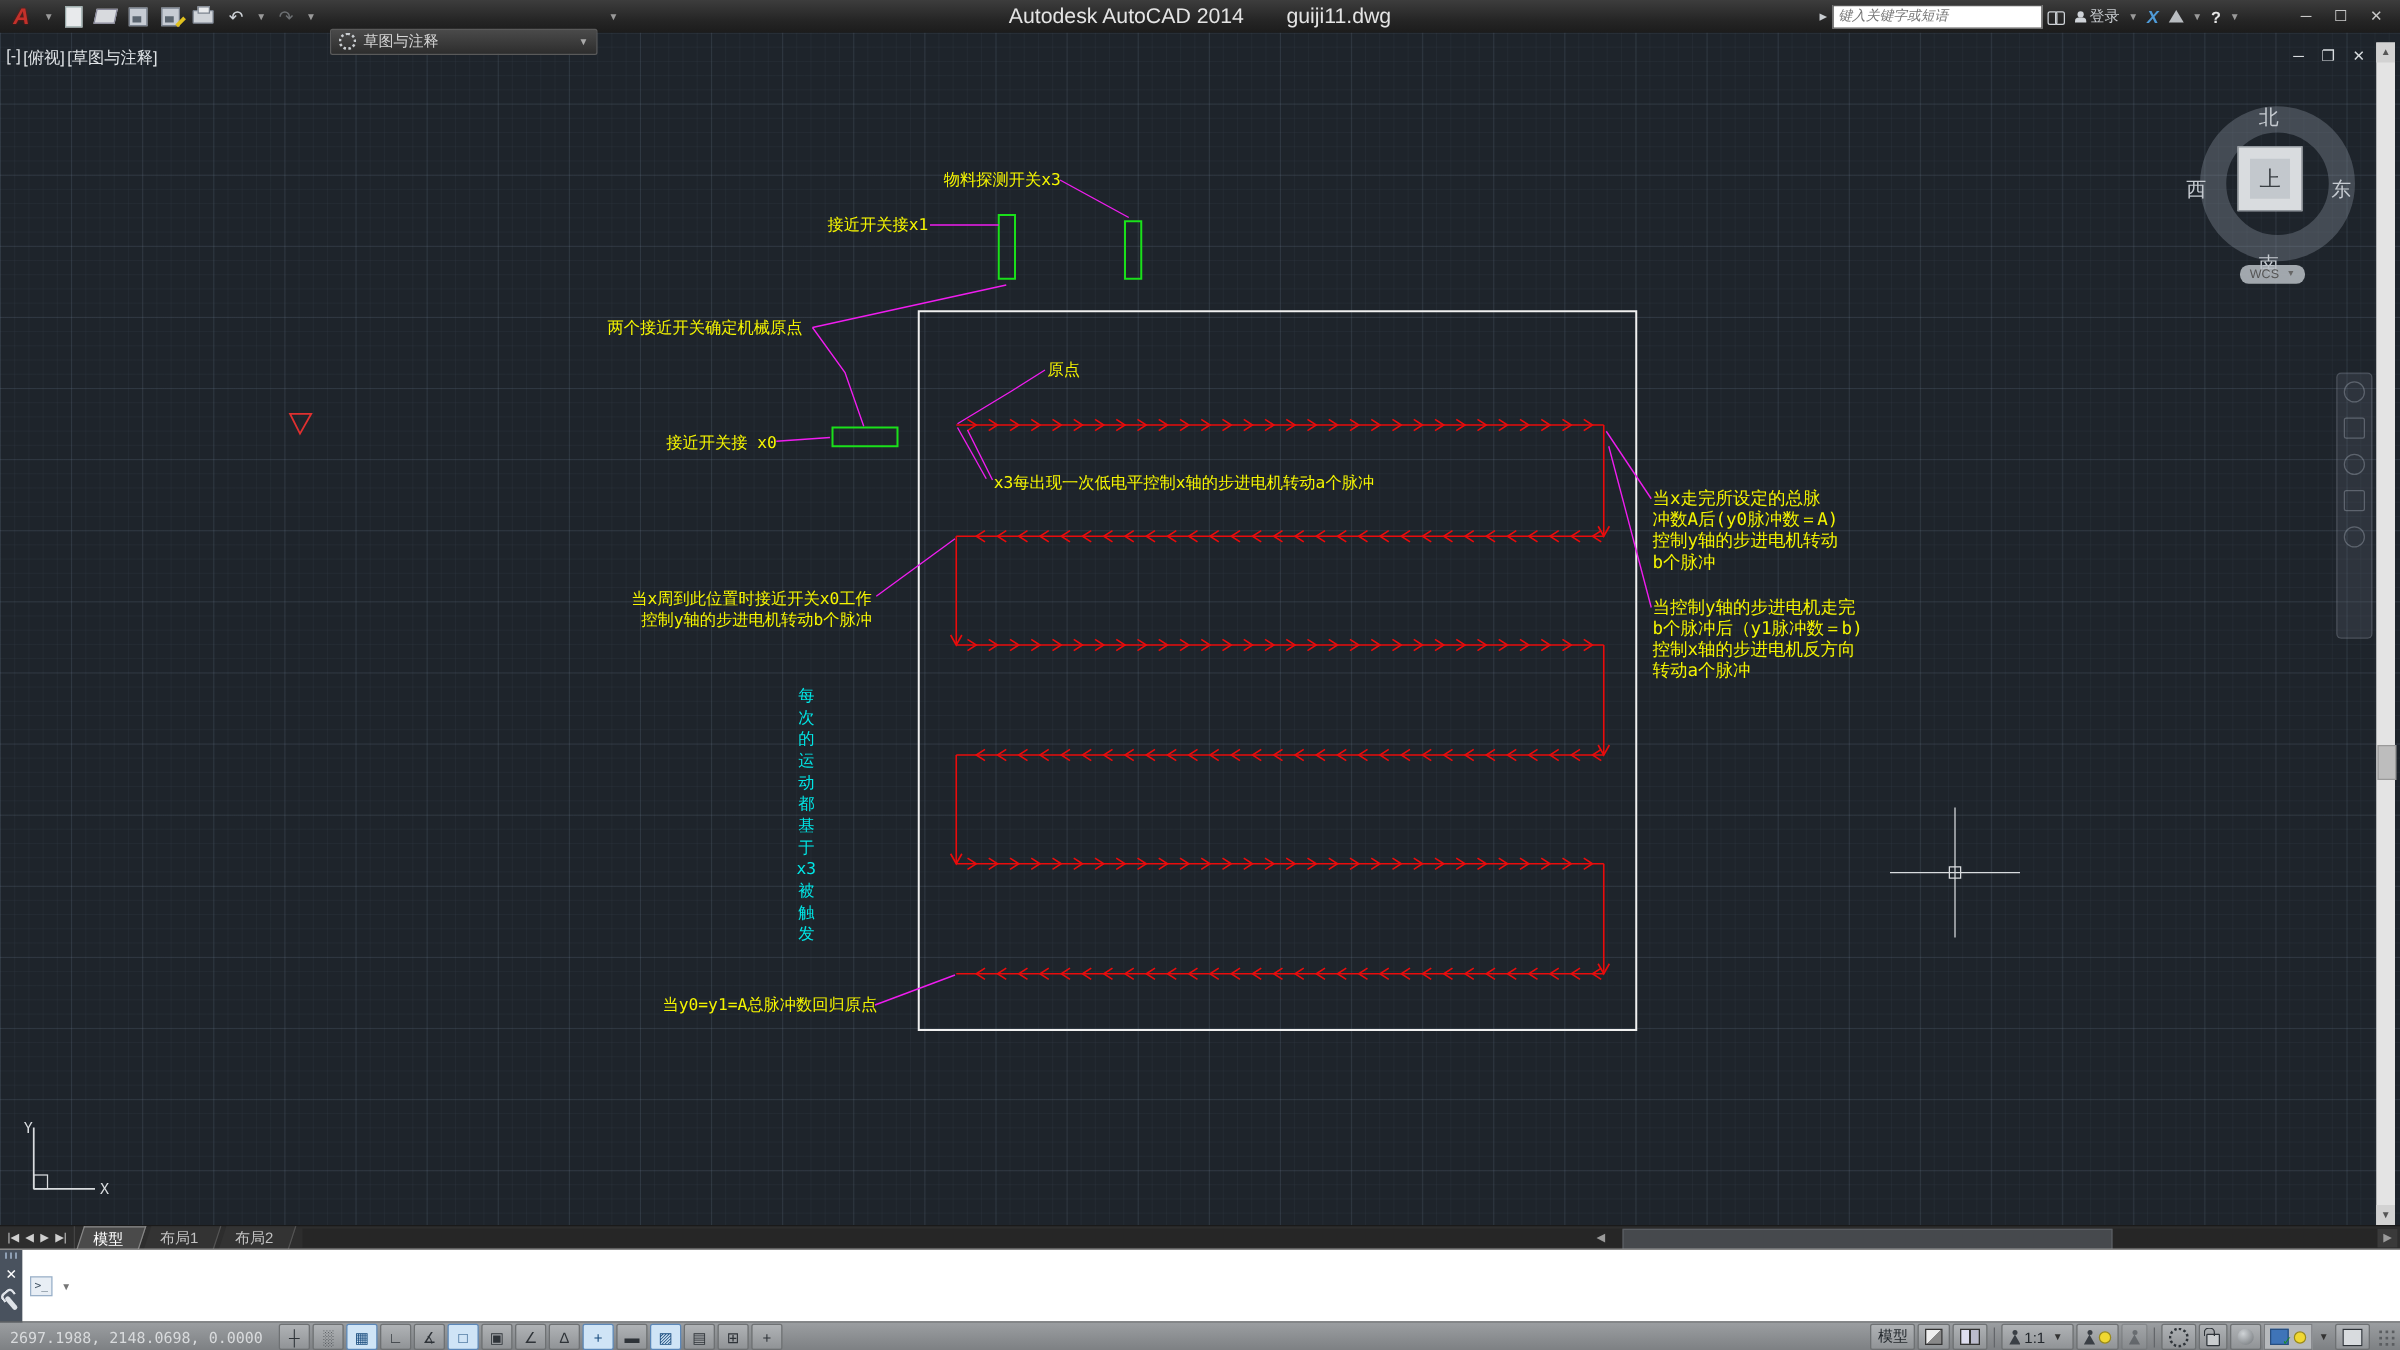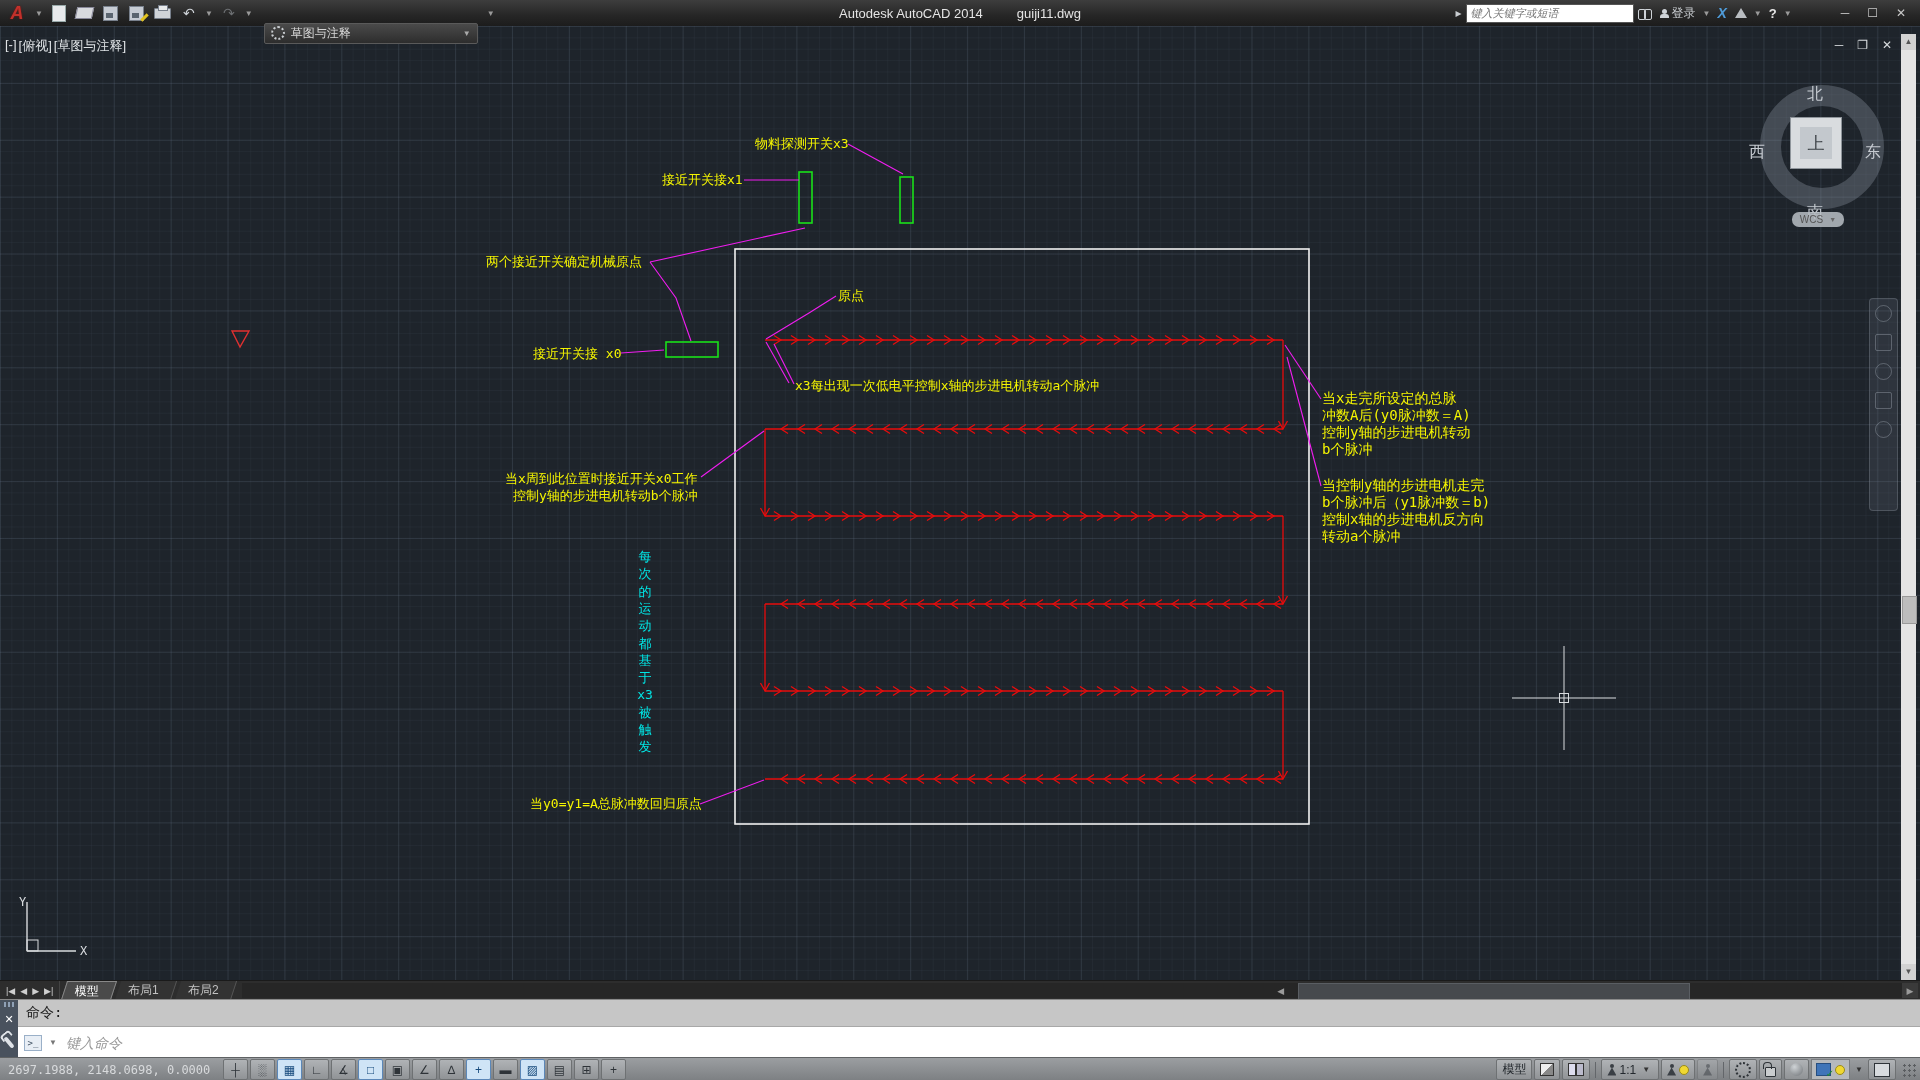--- a/index.html
+++ b/index.html
@@ -20,21 +20,21 @@
   .pencil{position:absolute;right:-3px;bottom:-2px;width:3px;height:9px;background:#e0c11f;transform:rotate(45deg);}
   .ic-plot{width:15px;height:9px;background:#cfd3d8;border:1px solid #78808c;border-radius:1px;position:relative;}
   .ic-plot::before{content:"";position:absolute;left:3px;top:-4px;width:8px;height:4px;background:#e8eaec;border:1px solid #78808c;}
   .ic-arrow{font-size:14px;color:#cfd3d8;line-height:1;}
   .dim .ic-arrow{color:#6c6f72;}
   .wsdrop{height:19px;margin-left:8px;display:flex;align-items:center;background:linear-gradient(#4a4a4a,#2d2d2d);
     border:1px solid #5a5a5a;border-radius:2px;padding:0 6px;min-width:200px;color:#d6d6d6;font-size:12px;margin-top:40px;}
   .gear{width:10px;height:10px;border:2px dotted #c9cdd1;border-radius:50%;margin-right:6px;}
   .wsdrop .dd{margin-left:auto;color:#aaa;font-size:8px;}
   .title-center{position:absolute;left:0;right:0;top:0;height:26px;display:flex;align-items:center;justify-content:center;
-    gap:34px;color:#e4e4e4;font-size:13px;pointer-events:none;}
+    gap:34px;color:#e4e4e4;font-size:17px;pointer-events:none;}
   .tb-right{margin-left:auto;display:flex;align-items:center;}
   .srch{width:158px;height:17px;font-size:11px;font-style:italic;color:#777;border:1px solid #555;padding:0 4px;background:#fff;font-family:"Liberation Sans",sans-serif;}
   .tb-mini{color:#c9cdd1;font-size:12px;margin:0 4px;display:flex;align-items:center;}
   .binoc{width:14px;height:9px;position:relative;margin:0 4px;}
   .binoc::before,.binoc::after{content:"";position:absolute;top:0;width:6px;height:9px;border:1.5px solid #cfd3d8;border-radius:2px;}
   .binoc::before{left:0}.binoc::after{right:0}
   .person{width:9px;height:9px;position:relative;margin-right:3px;}
   .person::before{content:"";position:absolute;left:2px;top:0;width:5px;height:5px;border-radius:50%;background:#cfd3d8;}
   .person::after{content:"";position:absolute;left:0;top:5px;width:9px;height:4px;border-radius:3px 3px 0 0;background:#cfd3d8;}
   .xchg{color:#4f9bd8;font-weight:bold;font-style:italic;font-size:14px;}
@@ -360,25 +360,23 @@
     </div>
   </div>
 
   <div class="cmdpanel">
     <div class="cmdstrip">
       <div class="grip"></div>
       <span class="cmdx">✕</span>
       <div class="wrench"></div>
     </div>
     <div class="cmdbody">
-      <div class="cmdline1">命令:</div>
       <div class="cmdline2">
         <div class="prompt-ic">&gt;_</div>
         <span class="caret" style="color:#777">▼</span>
-        <input class="cmdinput" placeholder="键入命令" style="">
       </div>
     </div>
   </div>
 
   <div class="statusbar">
     <div class="coords">2697.1988, 2148.0698, 0.0000</div>
     <div id="toggles" style="display:flex;align-items:center;">
         <div class="tgl">┼</div>
         <div class="tgl">░</div>
         <div class="tgl on">▦</div>

